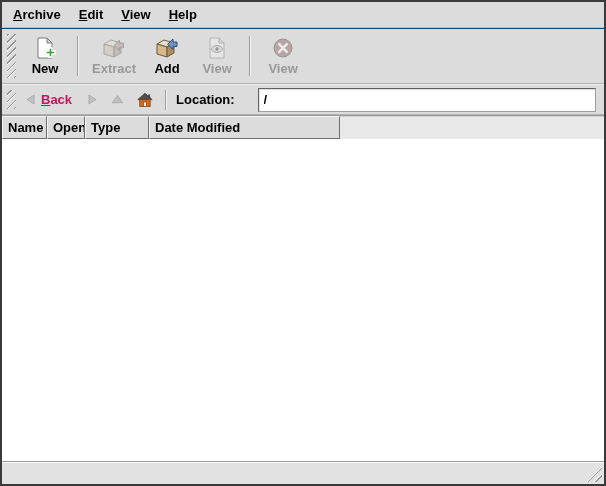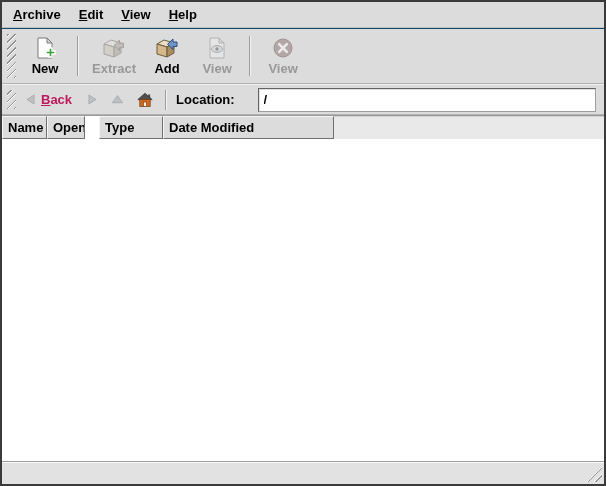--- a/index.html
+++ b/index.html
@@ -92,22 +92,22 @@
   .colhdr {
     display: flex; align-items: center;
     padding: 0 5px;
     background: #dcdcdc;
     border-top: 1px solid #f6f6f6; border-left: 1px solid #f6f6f6;
     border-right: 1px solid #6f6f6f; border-bottom: 1px solid #6f6f6f;
     font: inherit; cursor: default; white-space: nowrap; overflow: hidden;
   }
   .col-name { width: 45px; }
   .col-size { width: 38px; }
-  .col-type { width: 64px; margin-left: 14px; }
-  .col-date { width: 171px; }
+  .col-type { width: 64px; }
+  .col-date { width: 191px; }
   .col-filler { flex: 1; background: #e9e9e9; border-top: 1px solid #d2d2d2; }
   .rows { flex: 1; background: #fff; }
 
   
   .statusbar {
     position: relative;
     height: 23px; flex: none;
     background: #e2e2e2;
     border-top: 1px solid #9e9e9e;
     box-shadow: inset 0 1px 0 #f8f8f8;

